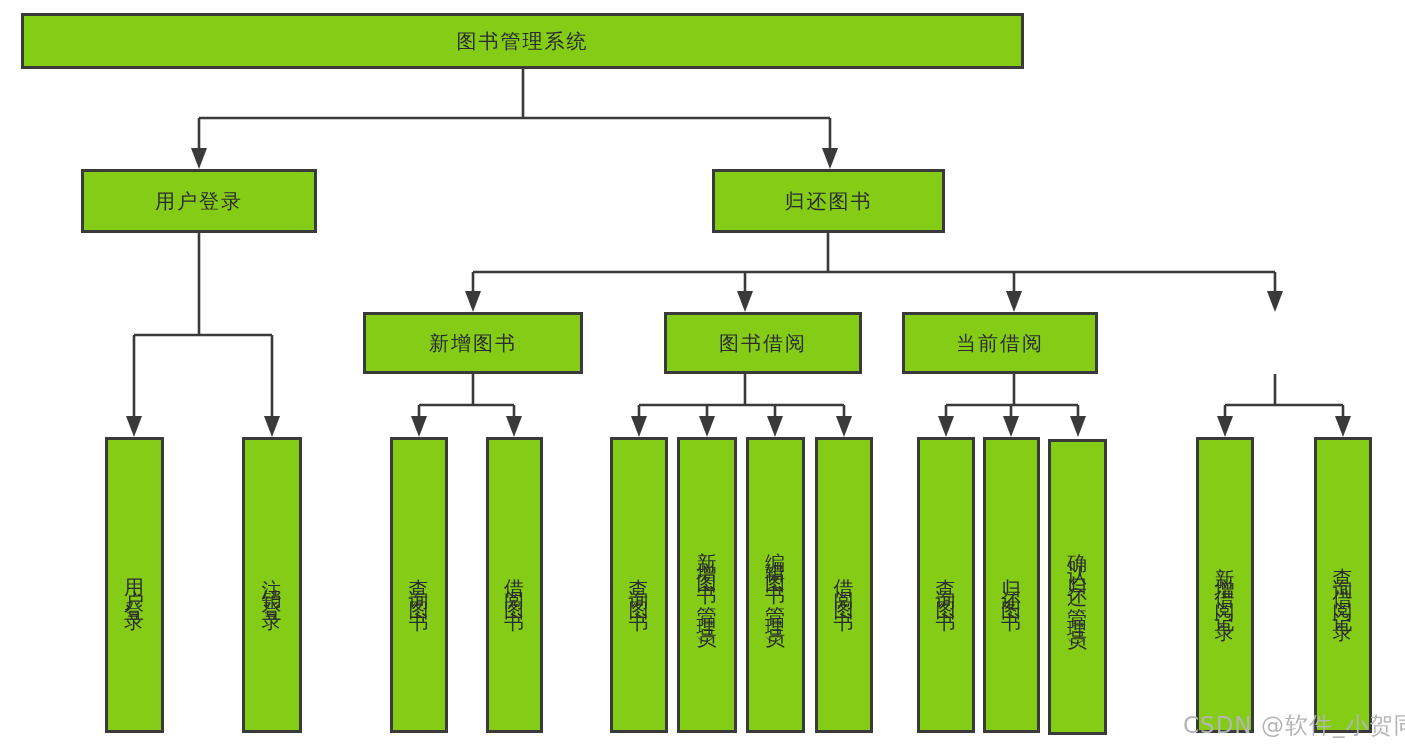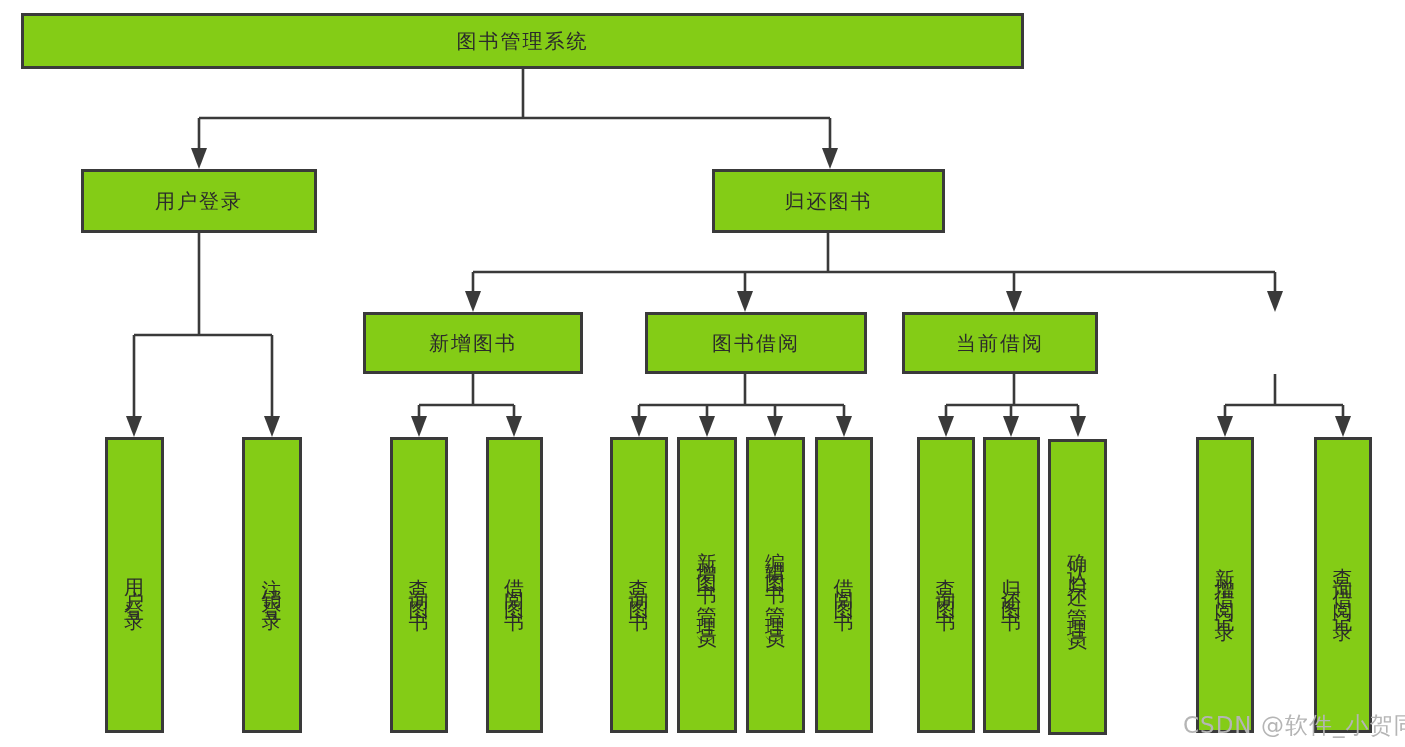--- a/index.html
+++ b/index.html
@@ -89,21 +89,21 @@
   <div class="box" style="left:81px;top:169px;width:236px;height:64px">
     <span class="lbl">用户登录</span>
   </div>
   <div class="box" style="left:712px;top:169px;width:233px;height:64px">
     <span class="lbl">归还图书</span>
   </div>
 
   <div class="box" style="left:363px;top:312px;width:220px;height:62px">
     <span class="lbl">新增图书</span>
   </div>
-  <div class="box" style="left:645px;top:312px;width:222px;height:62px">
+  <div class="box" style="left:664px;top:312px;width:198px;height:62px">
     <span class="lbl">图书借阅</span>
   </div>
   <div class="box" style="left:902px;top:312px;width:196px;height:62px">
     <span class="lbl">当前借阅</span>
   </div>
 
   <div class="box vbox" style="left:105px;top:437px;width:59px;height:296px">
     <span class="lbl">用户登录</span>
   </div>
   <div class="box vbox" style="left:242px;top:437px;width:60px;height:296px">

